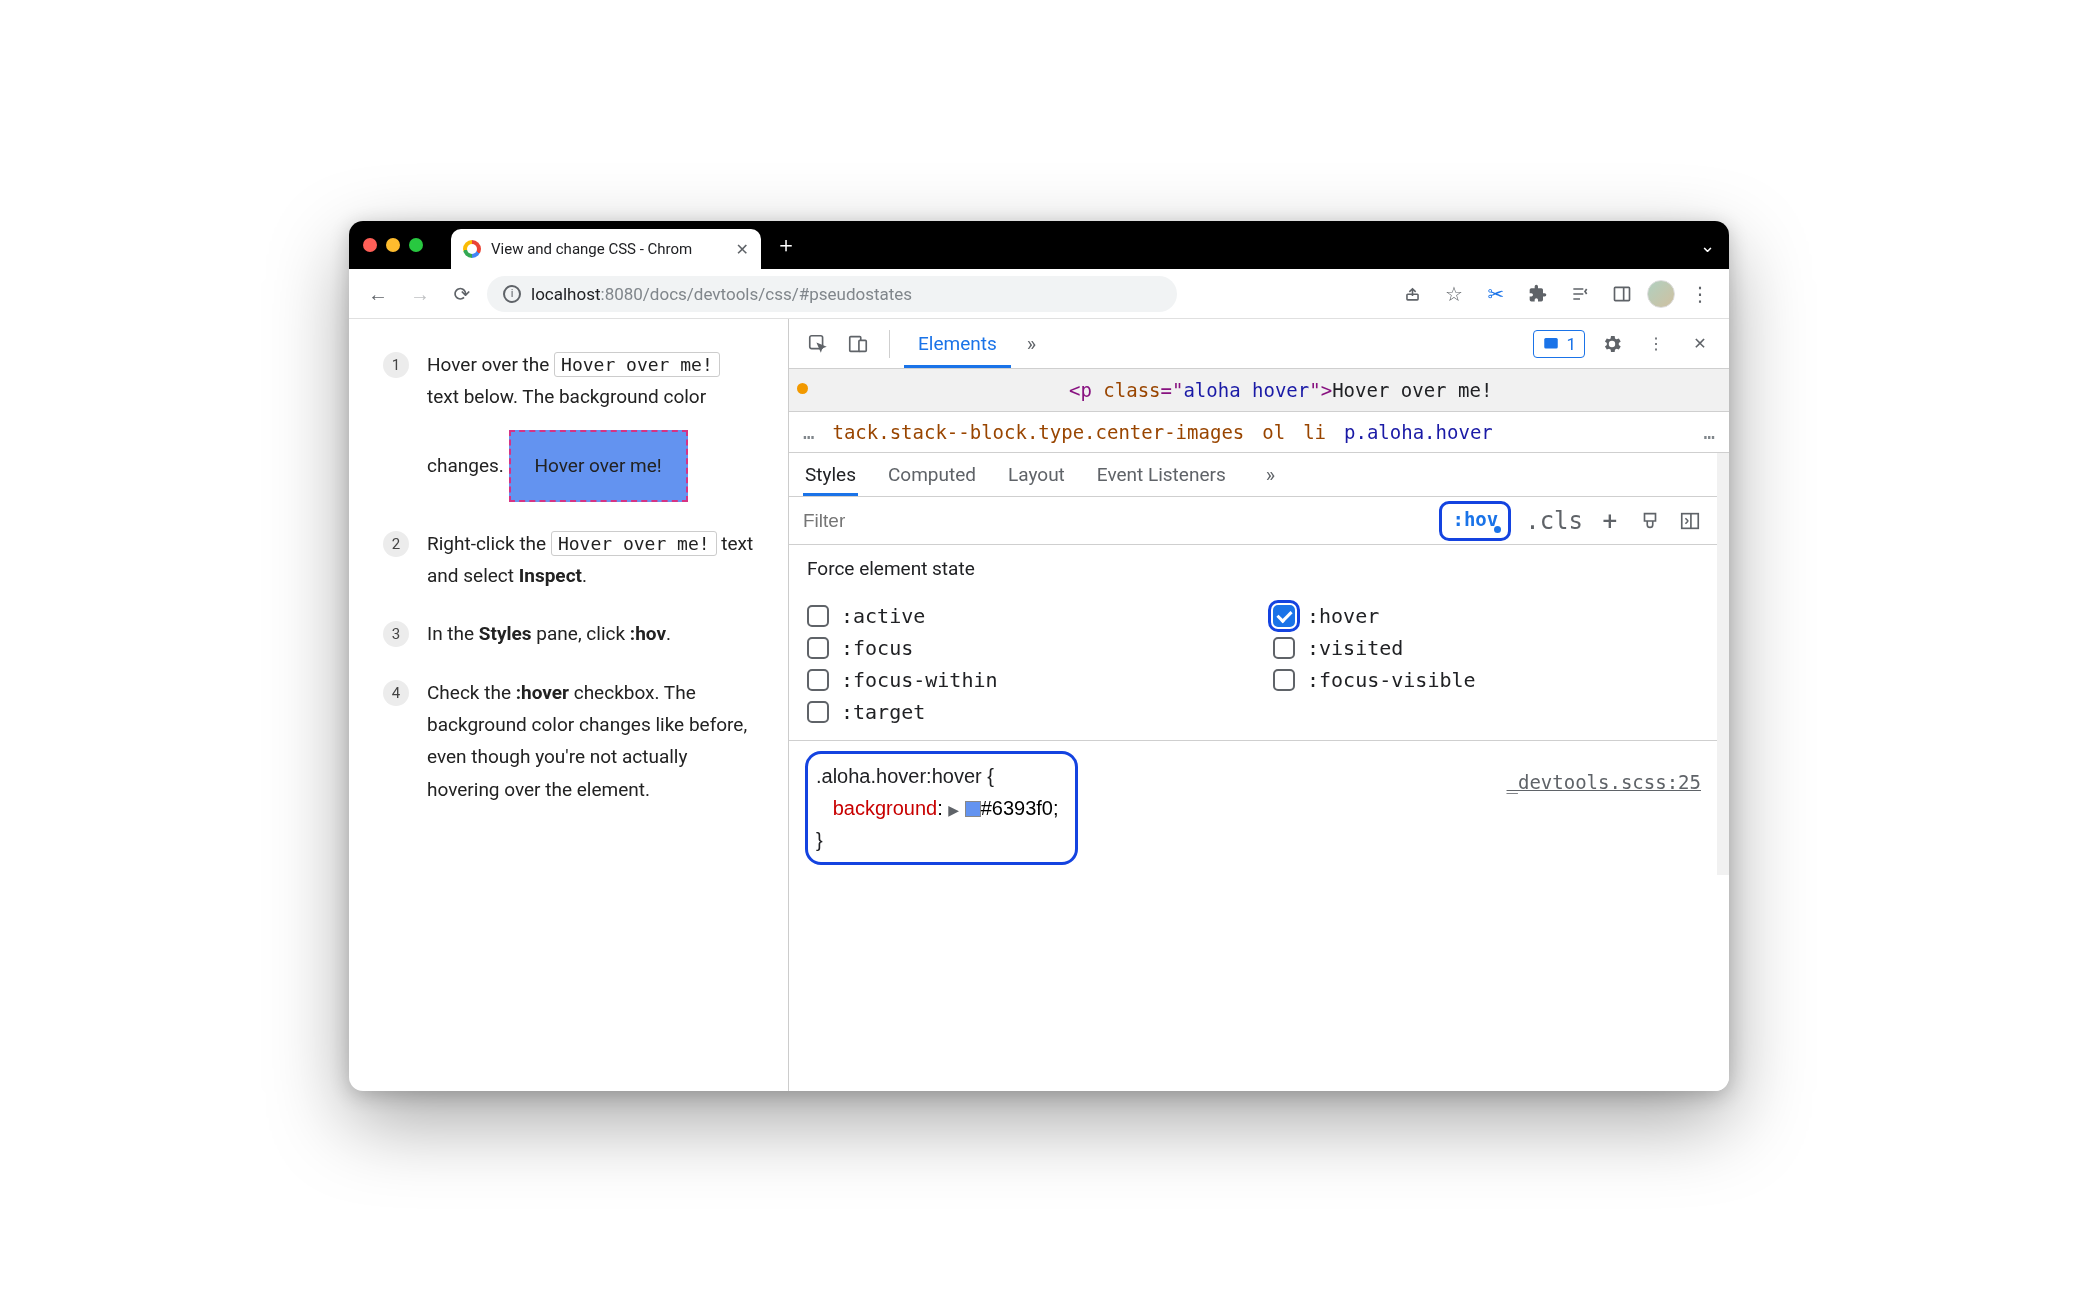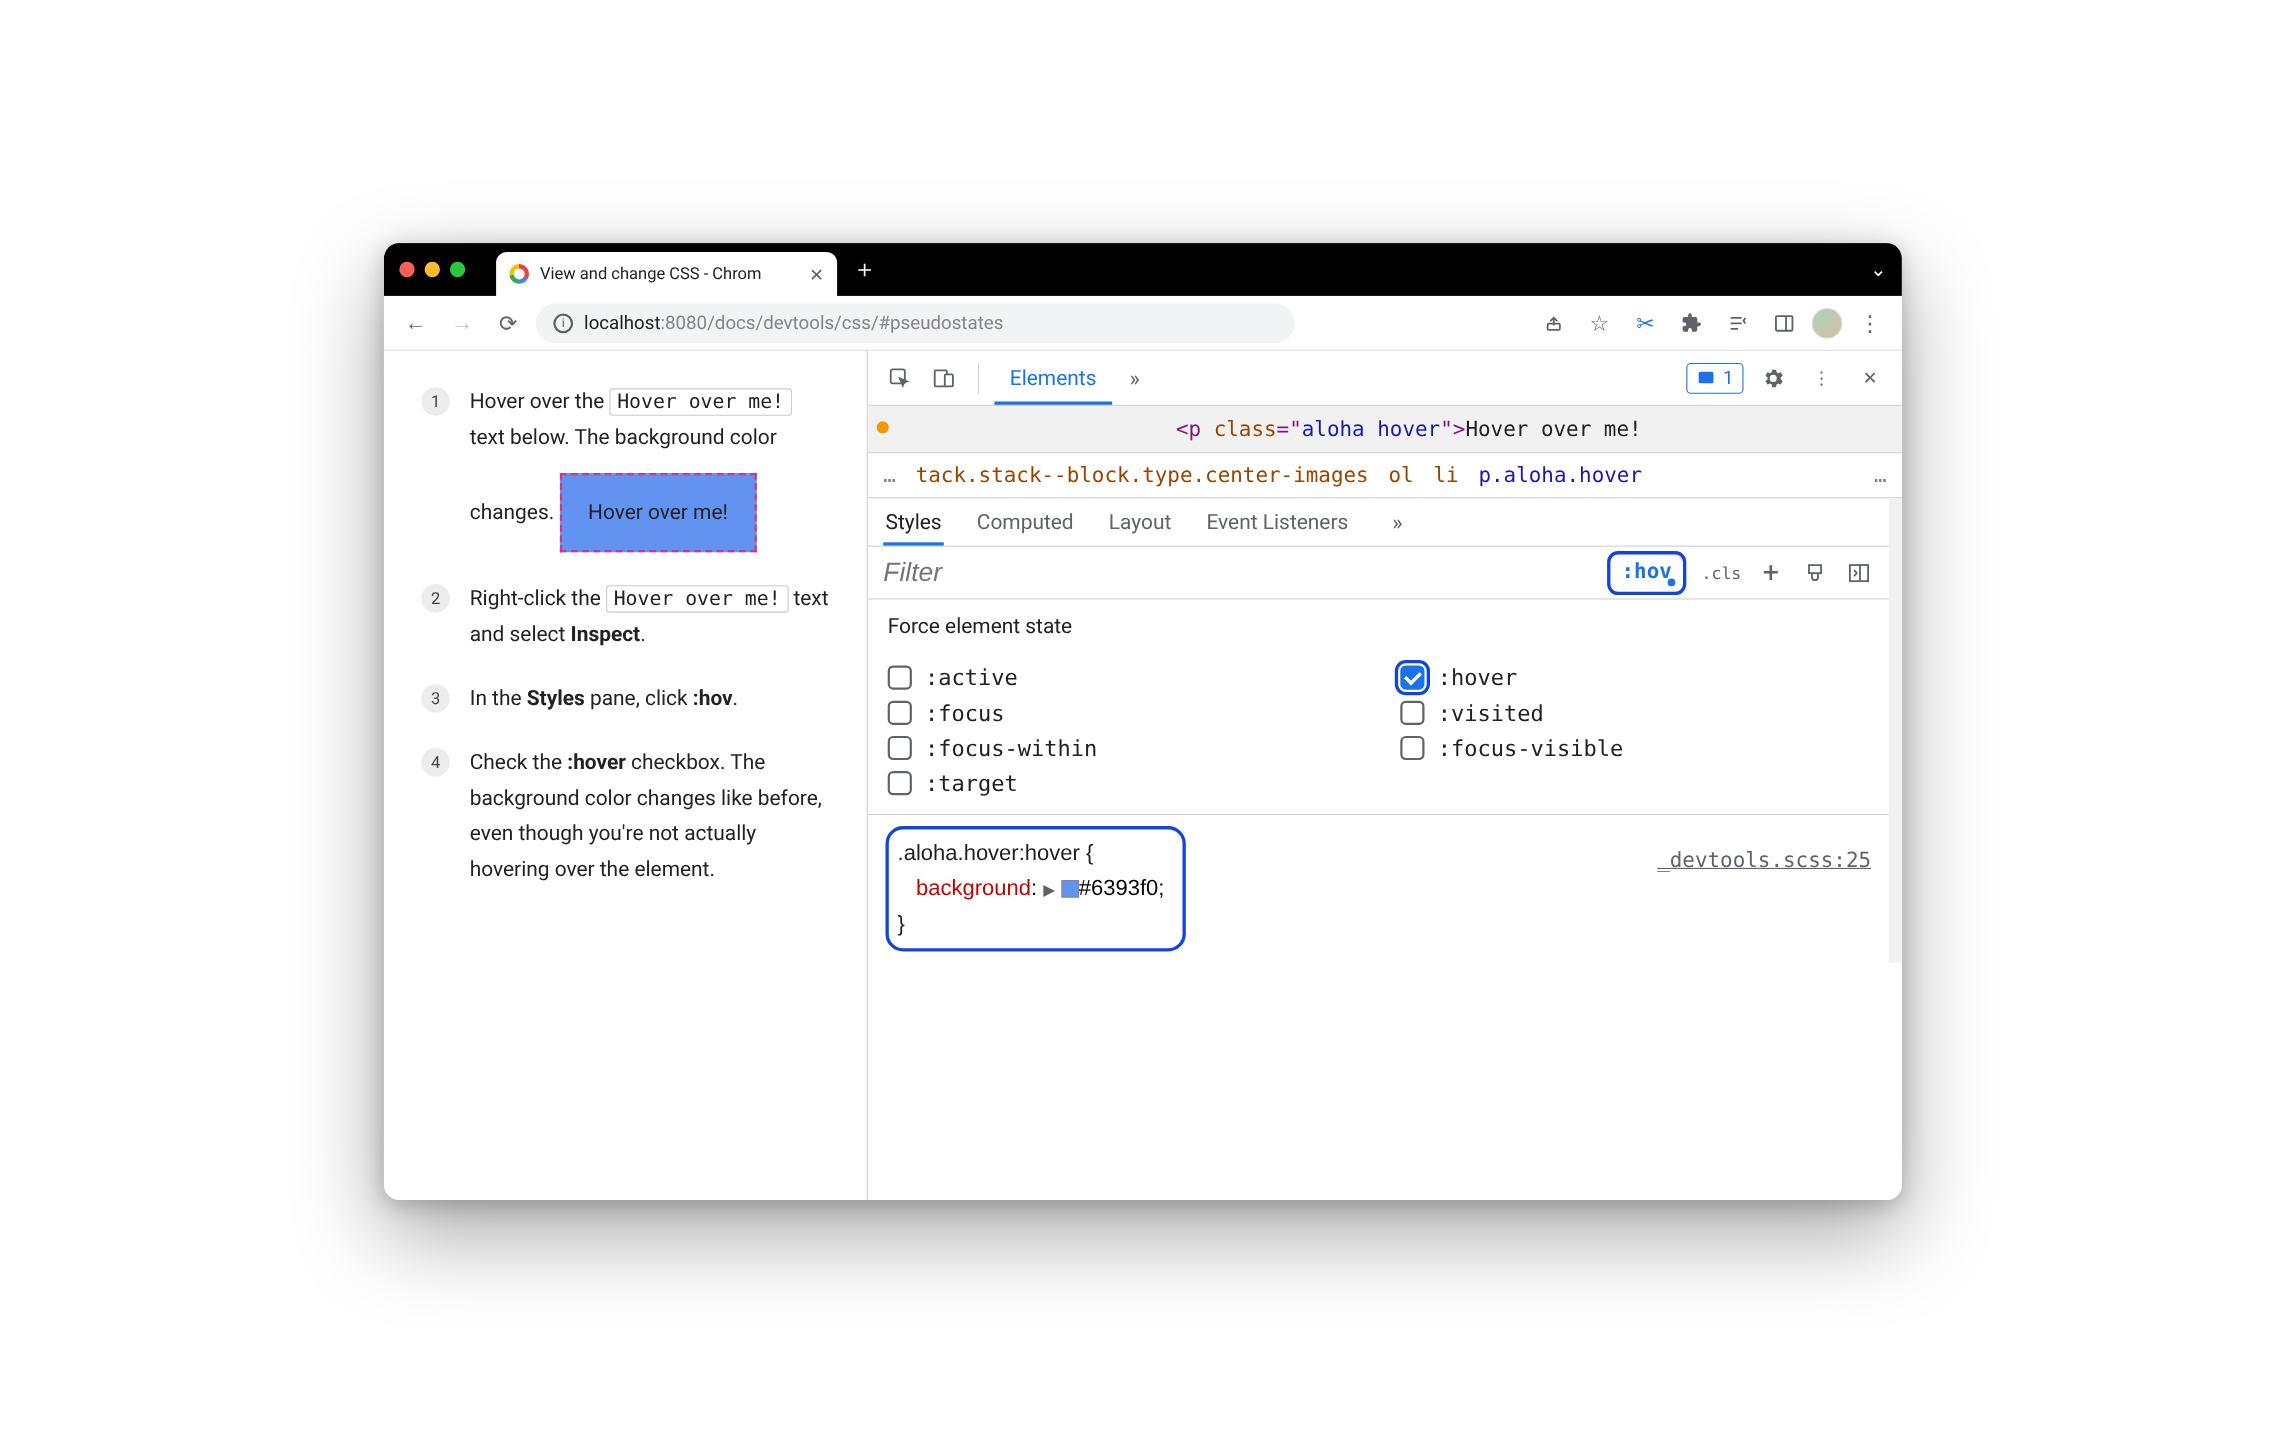--- a/index.html
+++ b/index.html
@@ -54,24 +54,24 @@
   .dt-dom .sel{color:#80868b;font-style:italic;}
   .dt-dom .row{padding-left:250px;}
   .crumbs{height:42px;border-top:1px solid #cfcfcf;border-bottom:1px solid #cfcfcf;display:flex;align-items:center;padding:0 14px;gap:18px;font-family:ui-monospace,Menlo,monospace;font-size:19px;color:#994500;overflow:hidden;white-space:nowrap;}
   .crumbs .dots{color:#80868b;}
   .crumbs .sel{color:#1a1aa6;}
   .styles-tabs{height:44px;border-bottom:1px solid #cfcfcf;display:flex;align-items:center;gap:28px;padding:0 14px;font-size:19px;color:#5f6368;}
   .styles-tabs .st{padding:9px 2px;position:relative;}
   .styles-tabs .st.active{color:#202124;}
   .styles-tabs .st.active::after{content:'';position:absolute;left:0;right:0;bottom:-1px;height:3px;background:#1a73e8;}
   .filterbar{height:48px;border-bottom:1px solid #cfcfcf;display:flex;align-items:center;padding:0 14px;gap:14px;}
-  .filterbar input{border:none;outline:none;font-size:24px;flex:1;color:#5f6368;font-style:italic;}
+  .filterbar input{border:none;outline:none;font-size:19px;flex:1;color:#5f6368;}
   .hov-btn{border:3.5px solid #1443e0;border-radius:10px;padding:4px 10px 8px;color:#1a73e8;font-family:ui-monospace,Menlo,monospace;font-size:19px;font-weight:600;position:relative;}
   .hov-btn .hdot{position:absolute;right:7px;bottom:5px;width:7px;height:7px;background:#1a73e8;border-radius:50%;}
-  .cls{font-family:ui-monospace,Menlo,monospace;font-size:15px;color:#5f6368;}
+  .cls{font-family:ui-monospace,Menlo,monospace;font-size:24px;color:#5f6368;}
   .fbicon{width:26px;height:26px;display:flex;align-items:center;justify-content:center;color:#5f6368;}
   .force-pane{padding:12px 18px 16px;border-bottom:1px solid #cfcfcf;}
   .force-title{font-size:19px;margin-bottom:24px;color:#202124;}
   .force-grid{display:grid;grid-template-columns:1fr 1fr;gap:8px 40px;}
   .chk{display:flex;align-items:center;gap:12px;font-family:ui-monospace,Menlo,monospace;font-size:20px;color:#202124;}
   .box{width:22px;height:22px;border:2px solid #5f6368;border-radius:5px;display:flex;align-items:center;justify-content:center;}
   .box.checked{background:#1a73e8;border-color:#1a73e8;outline:3px solid #1443e0;outline-offset:2px;border-radius:5px;}
   .box.checked::after{content:'';width:6px;height:11px;border:solid #fff;border-width:0 3px 3px 0;transform:rotate(45deg);margin-top:-3px;}
   .rule-pane{padding:10px 16px;display:flex;align-items:flex-start;justify-content:space-between;}
   .rule-box{border:3.5px solid #1443e0;border-radius:16px;padding:6px 16px 6px 8px;font-family:Liberation Sans, sans-serif;font-size:20px;line-height:1.6;}

